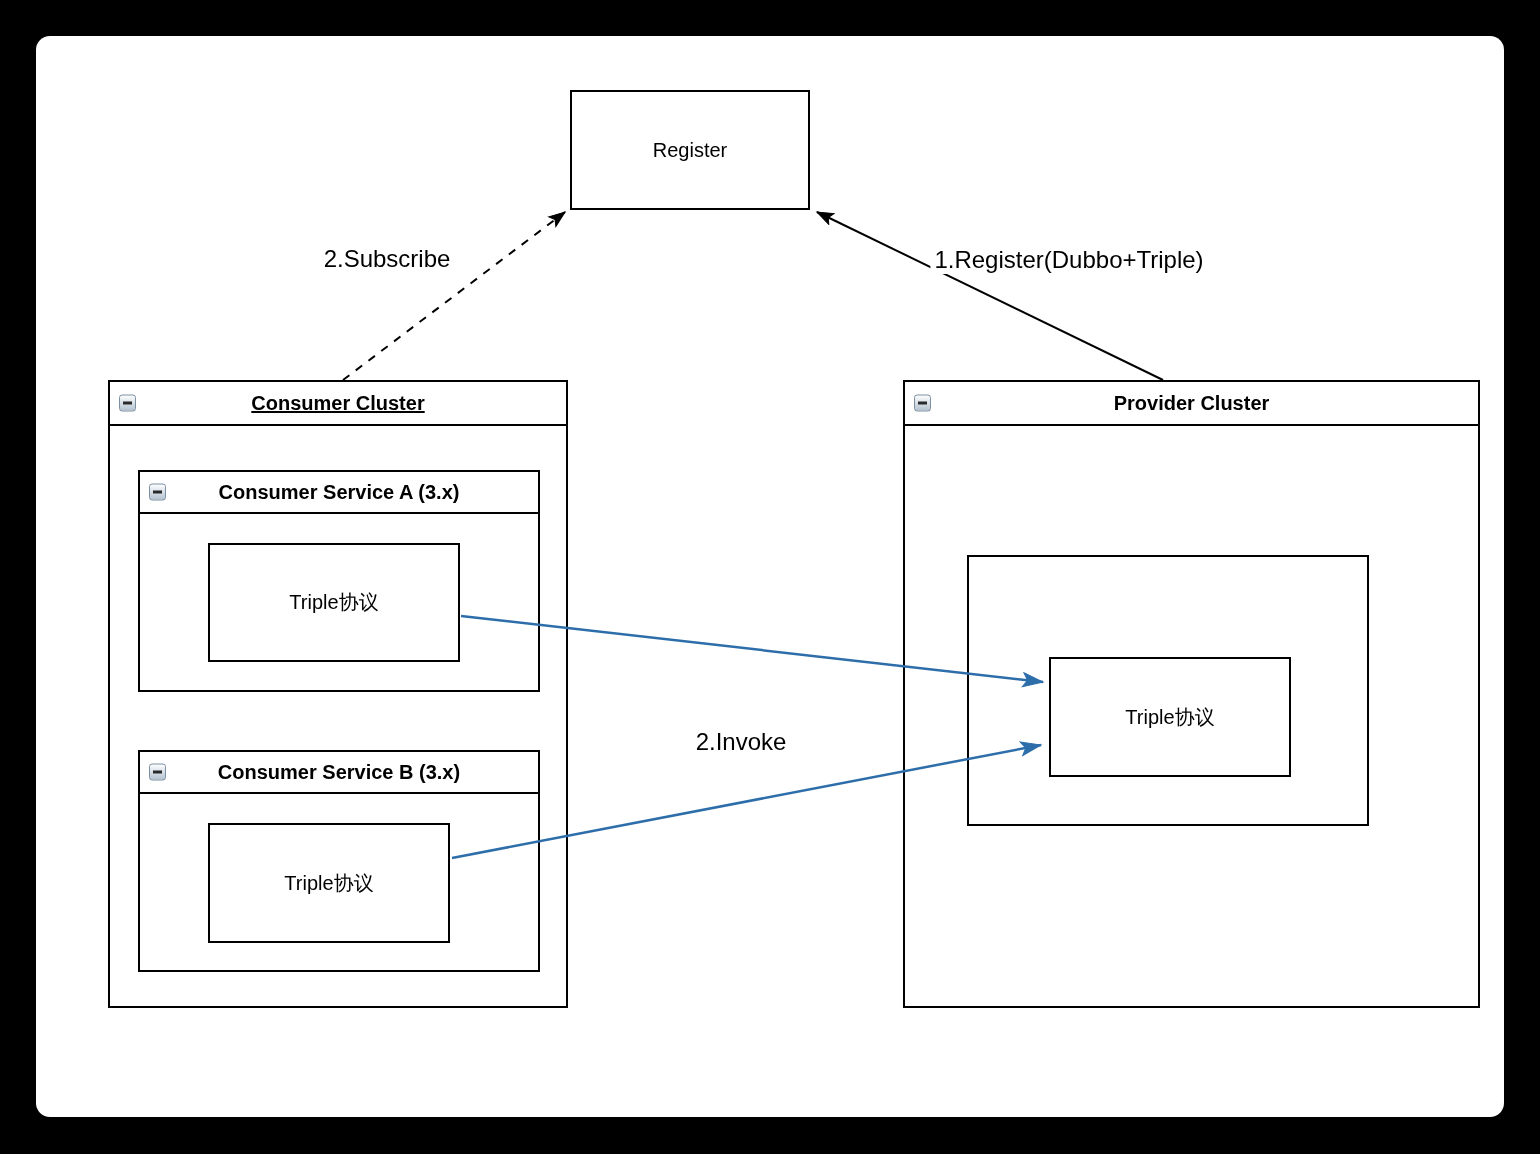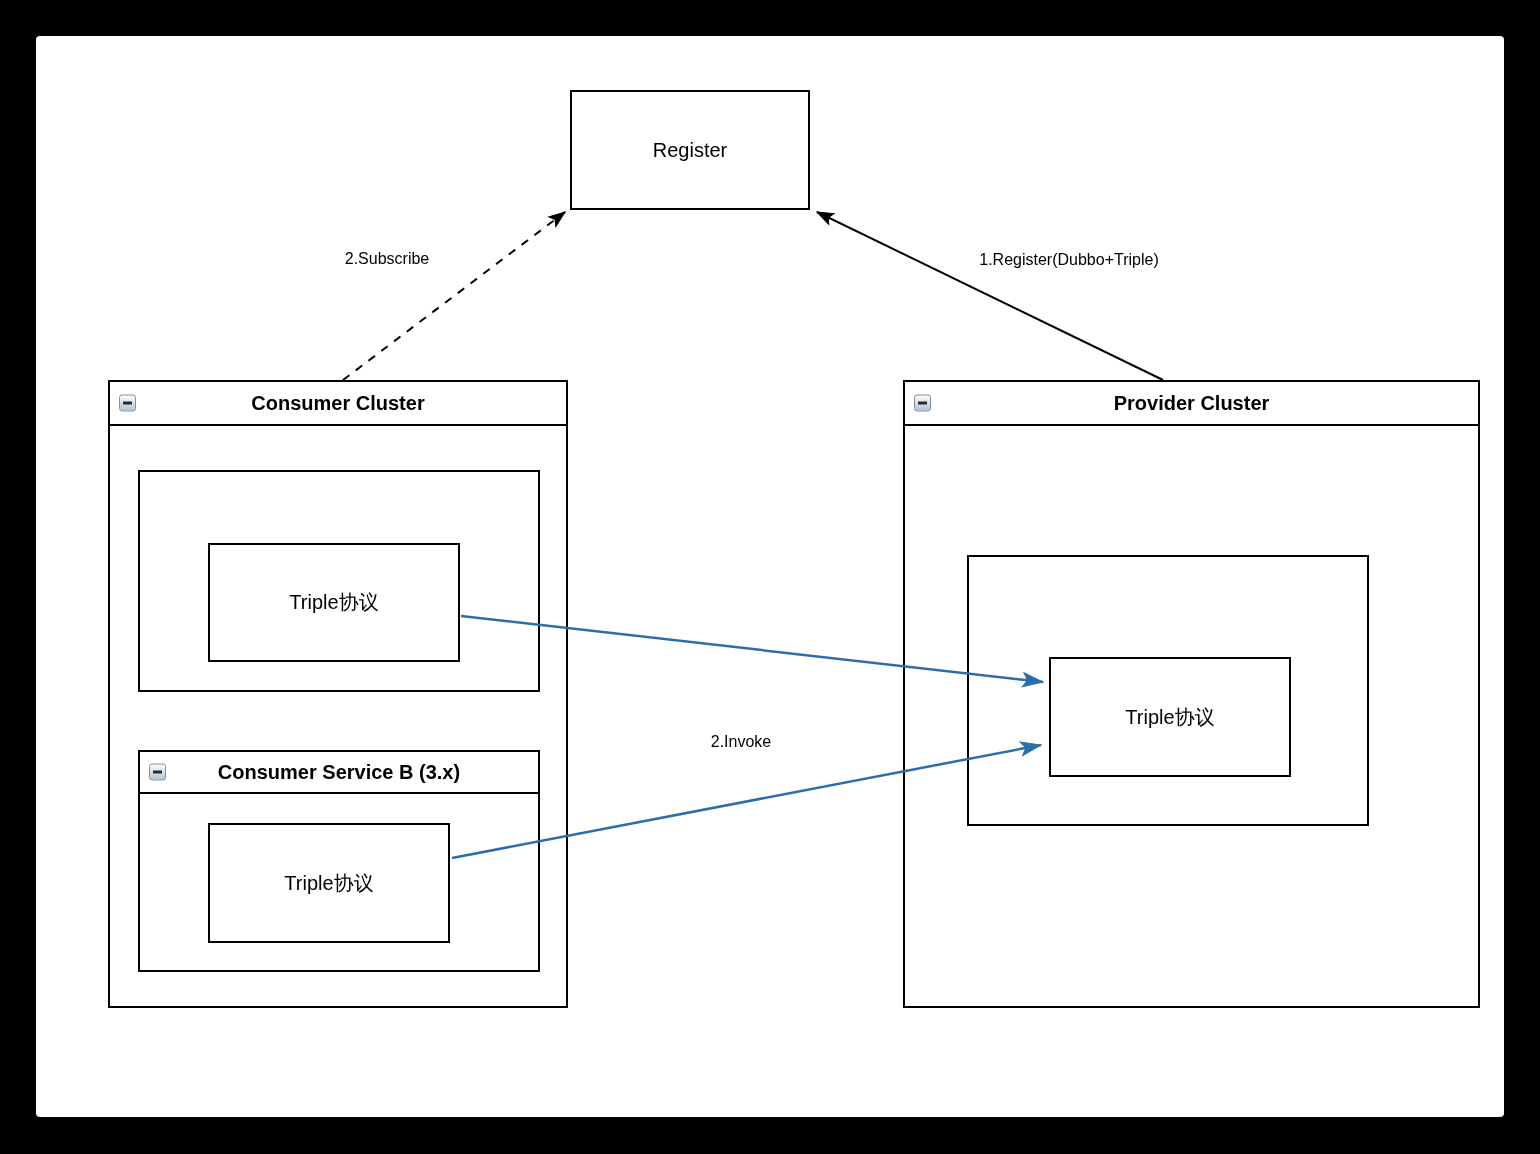--- a/index.html
+++ b/index.html
@@ -11,21 +11,21 @@
     font-family: "Liberation Sans", "DejaVu Sans", sans-serif;
     overflow: hidden;
   }
   .canvas {
     position: absolute;
     left: 36px;
     top: 36px;
     width: 1468px;
     height: 1081px;
     background: #ffffff;
-    border-radius: 4px;
+    border-radius: 14px;
   }
   .node {
     position: absolute;
     box-sizing: border-box;
     border: 2px solid #000000;
     background: #ffffff;
   }
   .group-header {
     position: relative;
     box-sizing: border-box;
@@ -63,21 +63,21 @@
     align-items: center;
     justify-content: center;
     font-size: 20px;
     color: #000000;
   }
   .edge-label {
     position: absolute;
     transform: translate(-50%, -50%);
     background: #ffffff;
     padding: 0 4px;
-    font-size: 16px;
+    font-size: 24px;
     white-space: nowrap;
     color: #000000;
   }
   svg.edges {
     position: absolute;
     left: 0;
     top: 0;
     width: 1468px;
     height: 1081px;
     pointer-events: none;
@@ -85,29 +85,35 @@
 </style>
 </head>
 <body>
 
 <div class="canvas">
 
   <div class="node leaf" style="left:534px; top:54px; width:240px; height:120px;">
     <span>Register</span>
   </div>
 
-  <div class="node" style="left:72px; top:344px; width:460px; height:628px;">
+  <div class="node" style="left:72px; top:344px; width:460px; height:628px;text-decoration:underline;">
     <div class="group-header">
       <span class="collapse-btn">
         <span class="minus-bar"></span>
       </span>
       <span>Consumer Cluster</span>
     </div>
 
     <div class="node" style="left:28px; top:88px; width:402px; height:222px;">
+      <div class="group-header" style="height:42px;">
+        <span class="collapse-btn">
+          <span class="minus-bar"></span>
+        </span>
+        <span>Consumer Service A (3.x)</span>
+      </div>
       <div class="node leaf" style="left:68px; top:71px; width:252px; height:119px;">
         <span>Triple协议</span>
       </div>
     </div>
 
     <div class="node" style="left:28px; top:368px; width:402px; height:222px;">
       <div class="group-header" style="height:42px;text-align:right;">
         <span class="collapse-btn">
           <span class="minus-bar"></span>
         </span>

